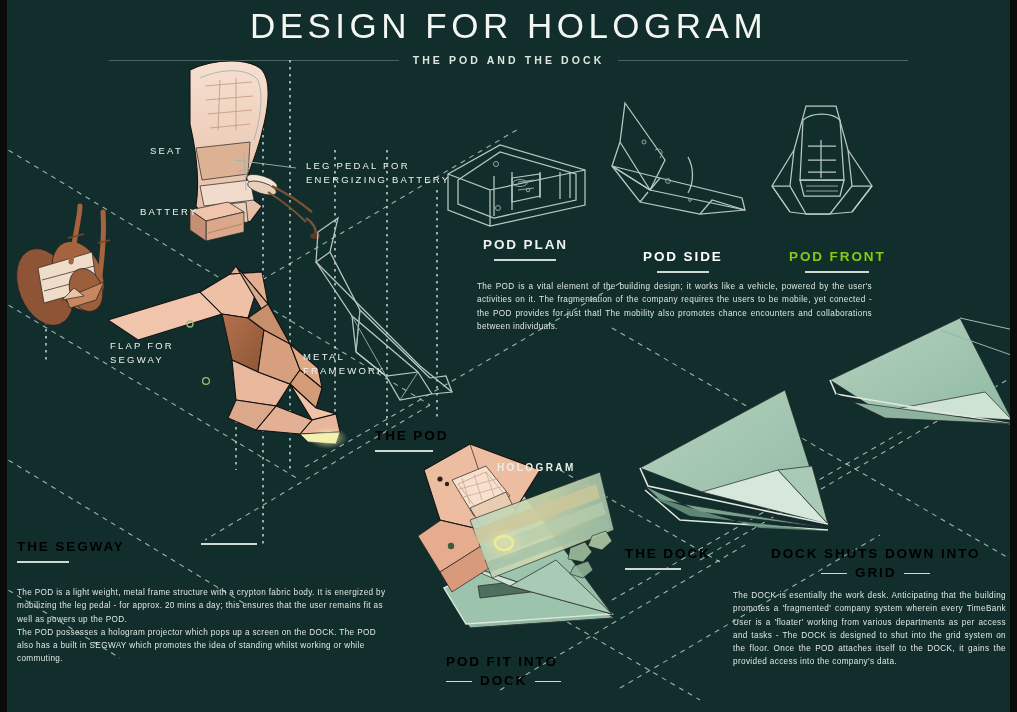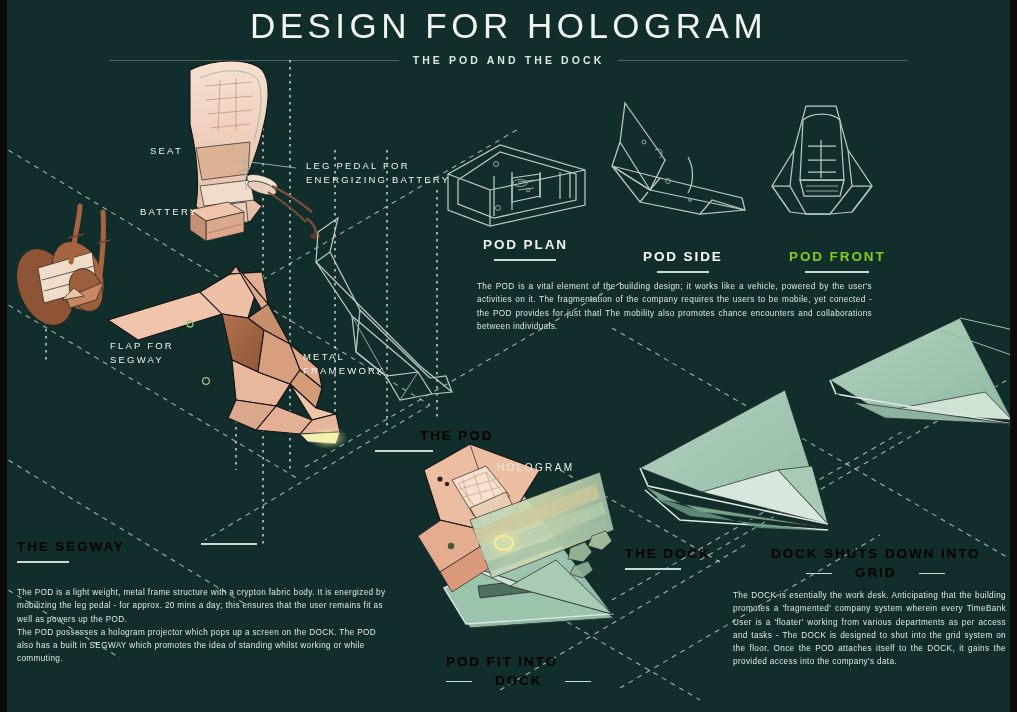--- a/index.html
+++ b/index.html
@@ -35,33 +35,34 @@
   .subtitle {
     font-size:10.5px; letter-spacing:3.1px; color:#dfe6e0; font-weight:600;
     white-space:nowrap;
   }
   .sub-rule { height:1px; width:290px; background:#4b6361; }
 
   
   .lbl {
     position:absolute; color:#eef2ee; white-space:pre;
     letter-spacing:1.6px;
+    font-weight:bold;
   }
   .lbl-thin { font-size:9.5px; font-weight:400; letter-spacing:2.2px; line-height:1.5; }
   .lbl-bold {
     font-size:13.5px; font-weight:700; letter-spacing:1.9px; line-height:1.35;
   }
   .underline-c { height:2px; background:#cfd9d2; margin:5px auto 0; }
 
   .para {
     position:absolute; color:#dfe7e0; font-size:8.2px; line-height:1.62;
     letter-spacing:0.35px; text-align:justify; font-weight:400;
   }
 
-  .dashflank { display:flex; align-items:center; justify-content:center; gap:23px; }
+  .dashflank { display:flex; align-items:center; justify-content:center; gap:8px; }
   .dashflank .d { width:26px; height:1.6px; background:#cfd9d2; }
 
   svg.art { position:absolute; left:0; top:0; overflow:visible; }
   .dash-guide { stroke:#c9d6cd; stroke-width:1.1; fill:none; stroke-dasharray:5 5; opacity:.78; }
   .dash-drop  { stroke:#dfe7e0; stroke-width:1.6; fill:none; stroke-dasharray:2.5 4.5; opacity:.85; }
   .wire { fill:none; stroke:#b9c9c2; stroke-width:1.25; }
   .wire-thin { fill:none; stroke:#9fb3ab; stroke-width:0.9; }
   .ink { stroke:#111; stroke-width:1.05; }
   .ink-thin { stroke:#222; stroke-width:0.7; }
 </style>
@@ -358,21 +359,21 @@
   </div>
 
   <div style="position:absolute; left:789px; top:248px;">
     <div class="lbl-bold" style="color:#84cc16; position:static;">POD FRONT</div>
     <div class="underline-c" style="width:64px;"></div>
   </div>
 
   <div class="para" style="left:477px; top:280px; width:395px;">The POD is a vital element of the building design; it works like a vehicle, powered by the user's activities on it. The fragmentation of the company requires the users to be mobile, yet conected - the POD provides for just thatl The mobility also promotes chance encounters and collaborations between individuals.</div>
 
   <div style="position:absolute; left:375px; top:427px;">
-    <div class="lbl-bold" style="position:static;margin-left:45px;">THE POD</div>
+    <div class="lbl-bold" style="position:static;">THE POD</div>
     <div class="underline-c" style="width:58px; margin-left:0;"></div>
   </div>
 
   <div class="lbl" style="left:497px; top:462px; font-size:10px; letter-spacing:2.4px; color:#e9efe6;">HOLOGRAM</div>
 
   <div style="position:absolute; left:17px; top:538px;">
     <div class="lbl-bold" style="position:static;">THE SEGWAY</div>
     <div class="underline-c" style="width:52px; margin-left:0;"></div>
   </div>
 

